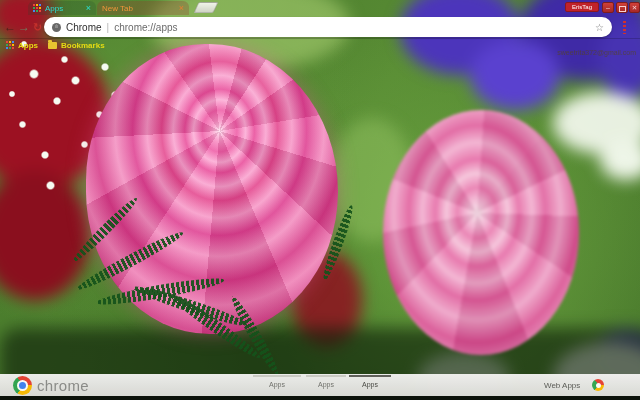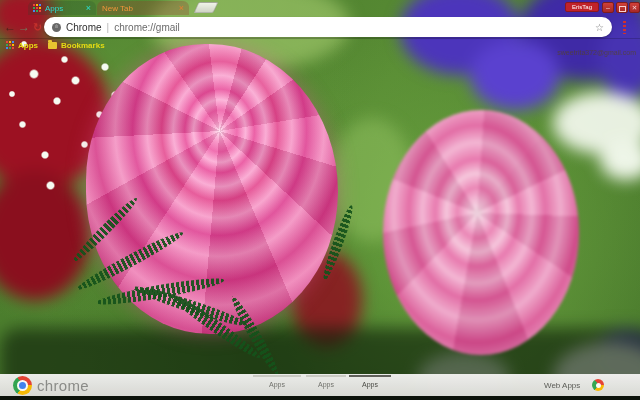--- a/index.html
+++ b/index.html
@@ -170,21 +170,21 @@
     </div>
   <div class="winbtn clo">✕</div>
 
   <span class="nav back">←</span>
   <span class="nav fwd">→</span>
   <span class="nav rld">↻</span>
   <div class="omnibox">
     <span class="globe"></span>
     <span>Chrome</span>
     <span class="sep">|</span>
-    <span class="url">chrome://gmail</span>
+    <span class="url">chrome://apps</span>
     <span class="spacer"></span>
     <span class="star">☆</span>
   </div>
   <div class="menu-dots"></div>
   <div class="toolbar-edge"></div>
 
   <div class="bookmarks">
     <span class="bm">
       <span class="apps-grid"></span>
       <span>Apps</span>

